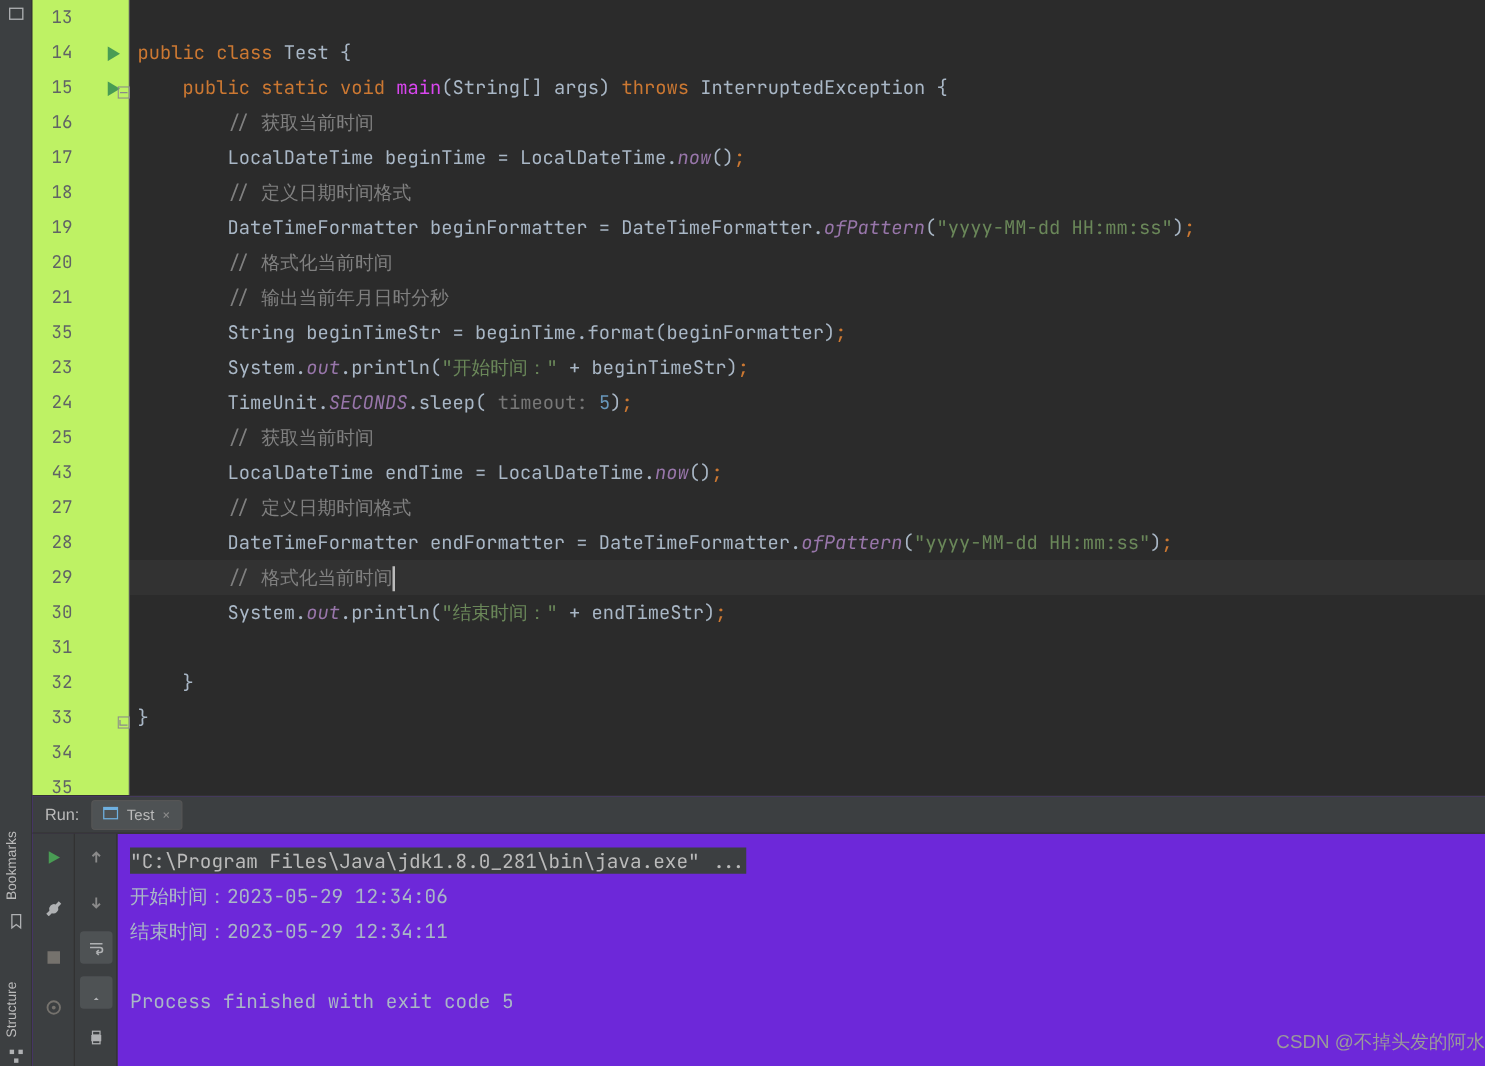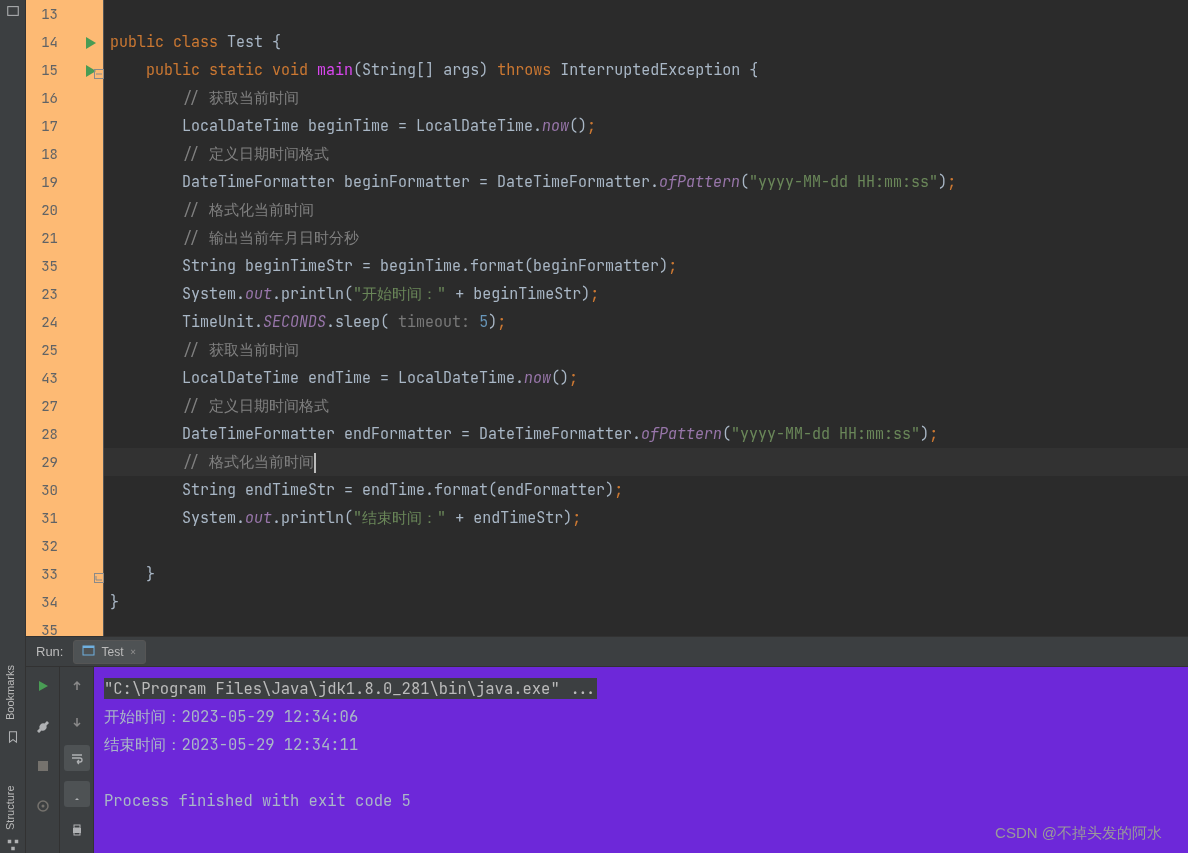--- a/index.html
+++ b/index.html
@@ -46,21 +46,21 @@
   position: absolute;
   left: 26px;
   top: 0;
   width: 1162px;
   height: 636px;
   background: #2b2b2b;
   display: flex;
 }
 .gutter {
   width: 78px;
-  background: #fdba74;
+  background: #bef264;
   border-right: 1px solid #555;
   position: relative;
 }
 .gutter-line {
   height: 28px;
   display: flex;
   align-items: center;
   position: relative;
 }
 .line-num {
@@ -182,21 +182,21 @@
 .console {
   flex: 1;
   padding: 8px 10px;
   font-size: 15.5px;
   line-height: 28px;
 }
 .console-line { white-space: pre; }
 .console-cmd { background: #3c3f41; color: #bbbbbb; display: inline; }
 .watermark {
   position: absolute;
-  right: 26px;
+  right: 0;
   bottom: 10px;
   color: #9a9a9a;
   font-size: 15px;
   font-family: Arial, sans-serif;
 }
 </style>
 </head>
 <body>
 
 <div class="left-bar">
@@ -318,21 +318,20 @@
       <div class="code-line"><span>        </span><span class="cmt">// 格式化当前时间</span></div>
       <div class="code-line"><span>        </span><span class="cmt">// 输出当前年月日时分秒</span></div>
       <div class="code-line"><span>        </span><span class="cls">String beginTimeStr </span><span class="pun">= </span><span class="cls">beginTime</span><span class="pun">.</span><span class="cls">format</span><span class="pun">(</span><span class="cls">beginFormatter</span><span class="pun">)</span><span class="pun-o">;</span></div>
       <div class="code-line"><span>        </span><span class="cls">System</span><span class="pun">.</span><span class="stat">out</span><span class="pun">.</span><span class="cls">println</span><span class="pun">(</span><span class="str">"开始时间："</span><span class="pun"> + </span><span class="cls">beginTimeStr</span><span class="pun">)</span><span class="pun-o">;</span></div>
       <div class="code-line"><span>        </span><span class="cls">TimeUnit</span><span class="pun">.</span><span class="stat">SECONDS</span><span class="pun">.</span><span class="cls">sleep</span><span class="pun">( </span><span class="hint">timeout: </span><span class="num">5</span><span class="pun">)</span><span class="pun-o">;</span></div>
       <div class="code-line"><span>        </span><span class="cmt">// 获取当前时间</span></div>
       <div class="code-line"><span>        </span><span class="cls">LocalDateTime endTime </span><span class="pun">= </span><span class="cls">LocalDateTime</span><span class="pun">.</span><span class="statc">now</span><span class="pun">()</span><span class="pun-o">;</span></div>
       <div class="code-line"><span>        </span><span class="cmt">// 定义日期时间格式</span></div>
       <div class="code-line"><span>        </span><span class="cls">DateTimeFormatter endFormatter </span><span class="pun">= </span><span class="cls">DateTimeFormatter</span><span class="pun">.</span><span class="statc">ofPattern</span><span class="pun">(</span><span class="str">"yyyy-MM-dd HH:mm:ss"</span><span class="pun">)</span><span class="pun-o">;</span></div>
       <div class="code-line highlighted"><span>        </span><span class="cmt">// 格式化当前时间</span><span class="caret"></span></div>
-      <div class="code-line"><span>        </span><span class="cls">String endTimeStr </span><span class="pun">= </span><span class="cls">endTime</span><span class="pun">.</span><span class="cls">format</span><span class="pun">(</span><span class="cls">endFormatter</span><span class="pun">)</span><span class="pun-o">;</span></div>
       <div class="code-line"><span>        </span><span class="cls">System</span><span class="pun">.</span><span class="stat">out</span><span class="pun">.</span><span class="cls">println</span><span class="pun">(</span><span class="str">"结束时间："</span><span class="pun"> + </span><span class="cls">endTimeStr</span><span class="pun">)</span><span class="pun-o">;</span></div>
       <div class="code-line"><span></span></div>
       <div class="code-line"><span>    </span><span class="pun">}</span></div>
       <div class="code-line"><span></span><span class="pun">}</span></div>
       <div class="code-line"><span></span></div>
     </div>
 </div>
 
 <div class="run-panel">
   <div class="run-header">

